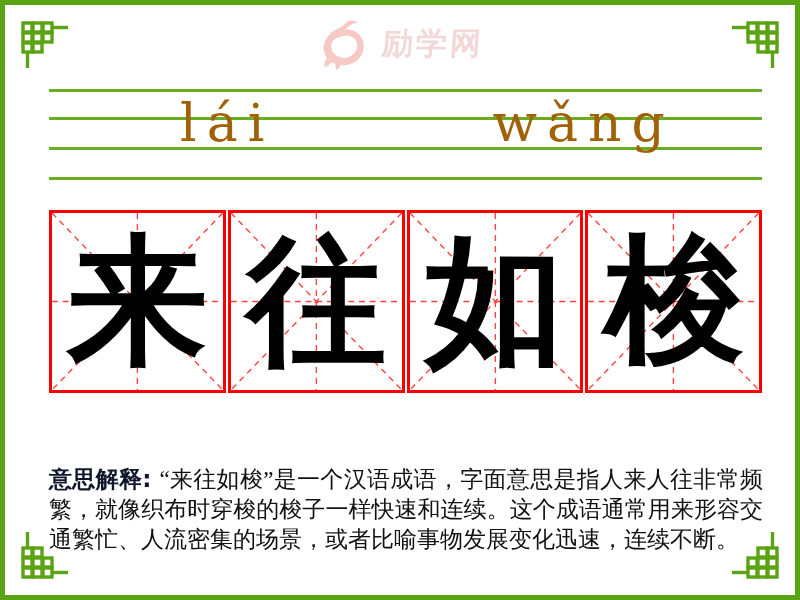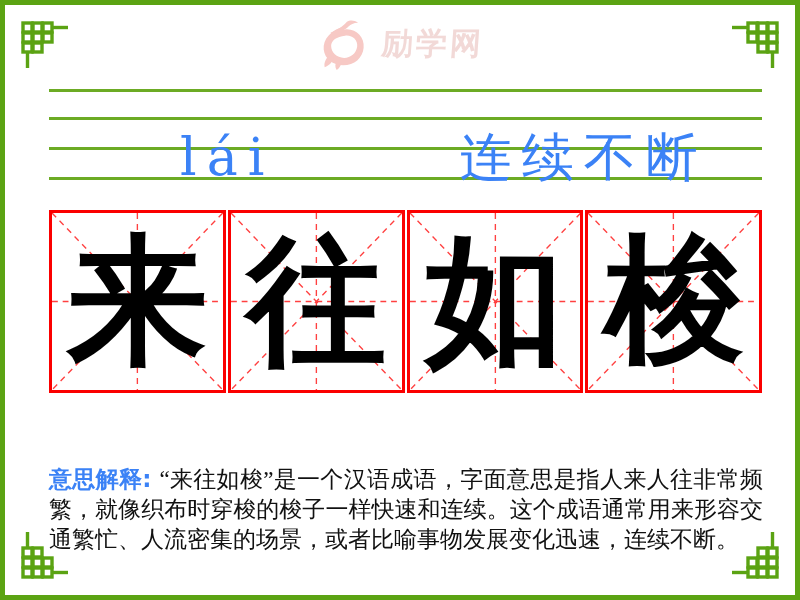--- a/index.html
+++ b/index.html
@@ -52,23 +52,22 @@
   .pinyin-line.l4{top:88px;}
   .pinyin-row{
     position:absolute;left:44px;top:92px;width:713px;
     display:flex;
   }
   .pinyin-syllable{
     flex:1;text-align:center;
     font-family:"DejaVu Serif","Liberation Serif",serif;
     font-size:52px;line-height:52px;
     letter-spacing:10px;
-    color:#3b82f6;
+    color:#a16207;
     white-space:nowrap;
-    margin-top:34px;
   }
   
   .hanzi-row{
     position:absolute;left:44px;top:205px;width:713px;height:183px;
     display:flex;gap:2px;
   }
   .hanzi-box{
     flex:1;position:relative;
     border:3px solid #fb0000;
     box-sizing:border-box;
@@ -85,21 +84,21 @@
   
   .explanation{
     position:absolute;left:44px;top:436px;width:714px;
     font-size:23px;line-height:30px;
     color:#111111;
     font-family:"Liberation Serif","DejaVu Serif",serif;
     text-align:justify;
   }
   .explanation .label{
     font-family:"DejaVu Sans","Liberation Sans",sans-serif;
-    font-weight:bold;color:#3b82f6;
+    font-weight:bold;color:#0f172a;
     margin-right:8px;
   }
 </style>
 </head>
 <body>
 
 <div class="page">
 
   <div class="corner tl">
     <svg viewBox="0 0 58 58">
@@ -181,21 +180,21 @@
 
   <div class="pinyin-grid">
     <div class="pinyin-line l1"></div>
     <div class="pinyin-line l2"></div>
     <div class="pinyin-line l3"></div>
     <div class="pinyin-line l4"></div>
   </div>
 
   <div class="pinyin-row">
     <span class="pinyin-syllable">lái</span>
-    <span class="pinyin-syllable">连续不断</span>
+    <span class="pinyin-syllable">wǎng</span>
   </div>
 
   <div class="hanzi-row">
     <div class="hanzi-box">
       <svg viewBox="0 0 176 177" preserveAspectRatio="none">
         <g stroke="#ff4040" stroke-width="1.4" stroke-dasharray="6 5" fill="none">
           <line x1="0" y1="0" x2="176" y2="177"></line>
             <line x1="176" y1="0" x2="0" y2="177"></line>
           <line x1="88" y1="0" x2="88" y2="177"></line>
             <line x1="0" y1="88.5" x2="176" y2="88.5"></line>

